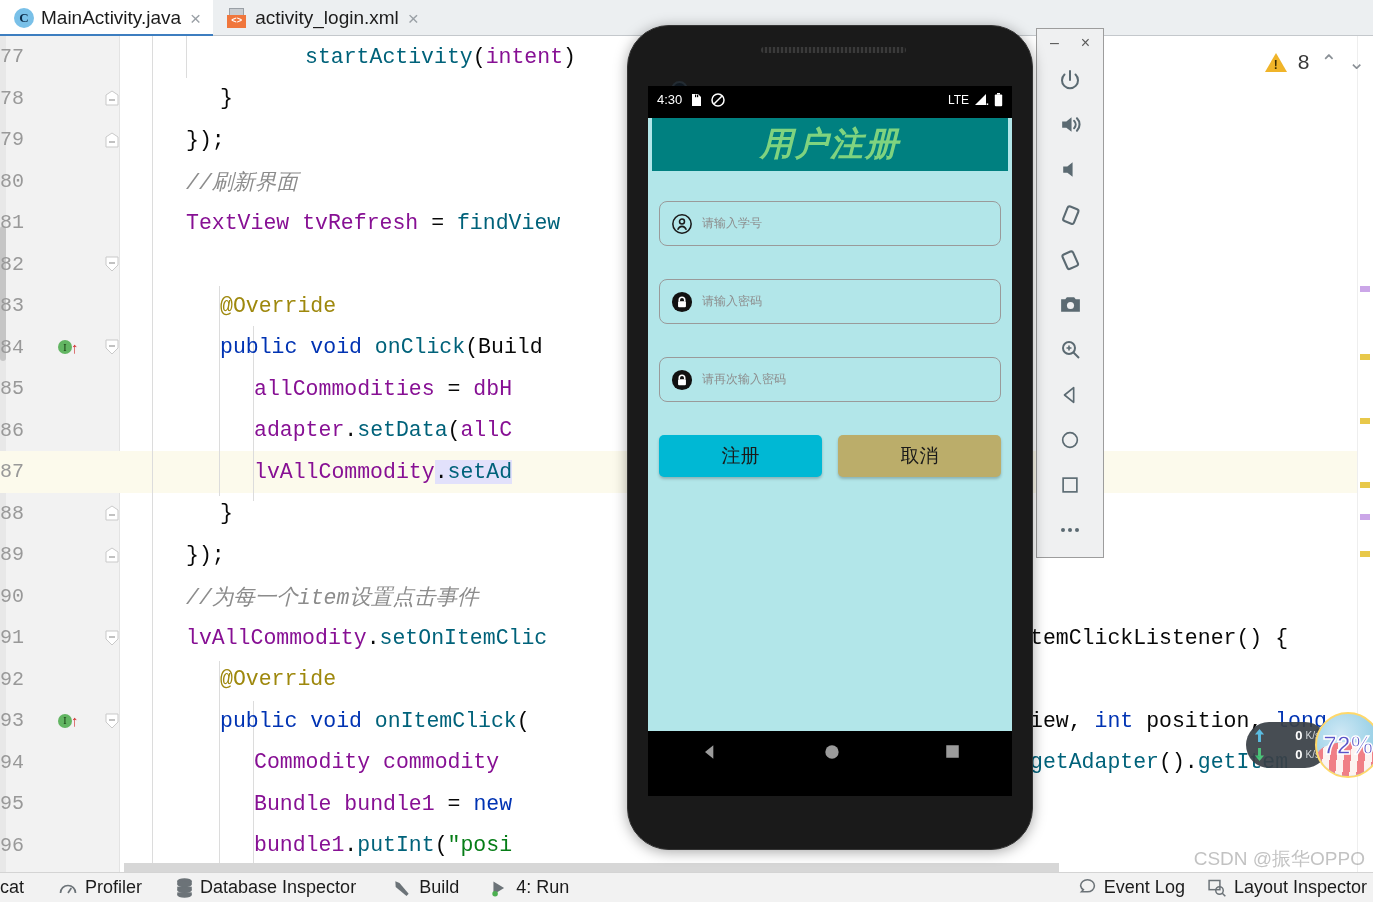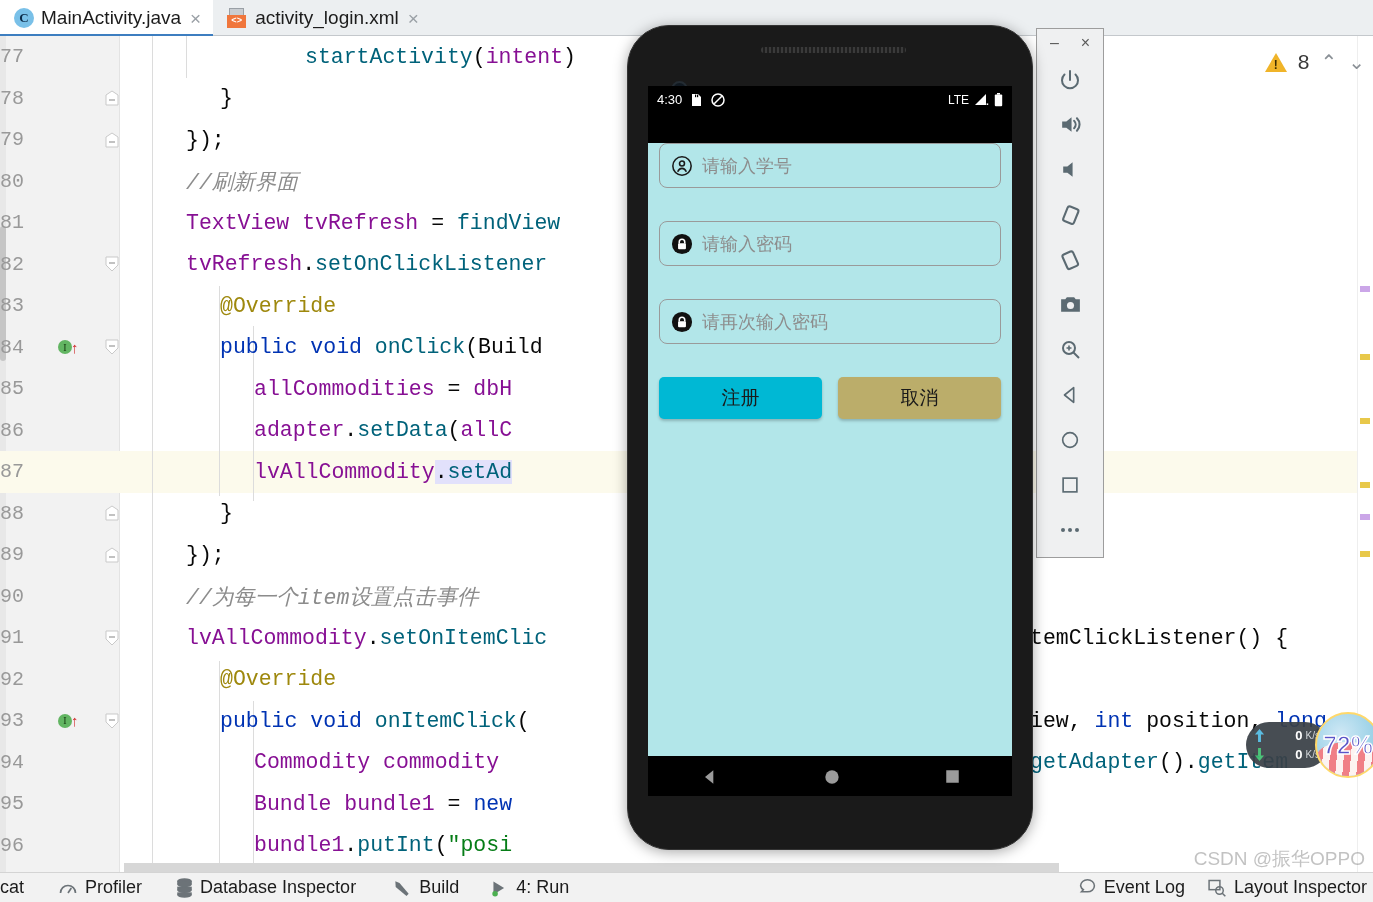--- a/index.html
+++ b/index.html
@@ -199,21 +199,21 @@
     font-family: "Liberation Serif", serif; letter-spacing: 2px;
   }
   .field {
     margin: 0 11px; height: 45px; border: 1px solid #9a9a9a;
     border-radius: 8px; display: flex; align-items: center; gap: 9px;
     padding-left: 11px; background: transparent;
   }
   .field.f1 { margin-top: 30px; }
   .field.f2 { margin-top: 33px; }
   .field.f3 { margin-top: 33px; }
-  .field .ph { color: #8d8d8d; font-size: 18px;
+  .field .ph { color: #8d8d8d; font-size: 12px;
                font-family: "Liberation Sans", sans-serif; }
   .fico { width: 22px; height: 22px; display: block; }
   .btnrow { display: flex; gap: 16px; margin: 33px 11px 12px 11px; }
   .abtn {
     flex: 1; height: 42px; border-radius: 5px; display: flex;
     align-items: center; justify-content: center; font-size: 19px;
     color: #1a1a1a; cursor: pointer;
     font-family: "Liberation Sans", sans-serif;
     box-shadow: 0 2px 3px rgba(0,0,0,0.22);
   }
@@ -344,21 +344,20 @@
           <span class="codetext" style="left:186px;"><span class="fld">TextView</span><span class="plain"> </span><span class="fld">tvRefresh</span><span class="plain"> </span><span class="plain">=</span><span class="plain"> </span><span class="mth">findView</span></span>
         </div>
         <div class="line">
           <span class="lnum">82</span>
           <span class="fold">
             <svg width="14" height="16" viewBox="0 0 14 16">
               <path d="M1 1h12v8l-6 6-6-6z" fill="#fff" stroke="#c9c9c9"></path>
               <path d="M4 7h6" stroke="#a8a8a8" stroke-width="1.4"></path>
             </svg>
           </span>
-          <span class="codetext" style="left:186px;"><span class="fld">tvRefresh</span><span class="plain">.</span><span class="mth">setOnClickListener</span></span>
         </div>
         <div class="line">
           <span class="lnum">83</span>
           <span class="codetext" style="left:220px;"><span class="ann">@Override</span></span>
         </div>
         <div class="line">
           <span class="lnum">84</span>
           <span class="gmark">
             <span class="run-dot">I</span>
             <span class="up-arrow">↑</span>
@@ -571,20 +570,21 @@
           </svg>
           <svg class="st-ico" width="9" height="14" viewBox="0 0 9 14">
             <rect x="3" y="0" width="3" height="1.6" fill="#fff"></rect>
             <rect x="0.8" y="1.6" width="7.4" height="11.6" rx="1" fill="#fff"></rect>
           </svg>
         </div>
       </div>
 
 
       <div class="appbody">
+        <div class="reg-title">用户注册</div>
 
         <div class="field f1">
           <svg class="fico" viewBox="0 0 24 24">
             <circle cx="12" cy="12" r="10" fill="none" stroke="#1a1a1a" stroke-width="1.7"></circle>
             <circle cx="12" cy="9.3" r="2.7" fill="none" stroke="#1a1a1a" stroke-width="1.7"></circle>
             <path d="M7.3 18.2c1-2.4 2.7-3.6 4.7-3.6s3.7 1.2 4.7 3.6" fill="none" stroke="#1a1a1a" stroke-width="1.7"></path>
           </svg>
           <span class="ph">请输入学号</span>
         </div>
 

